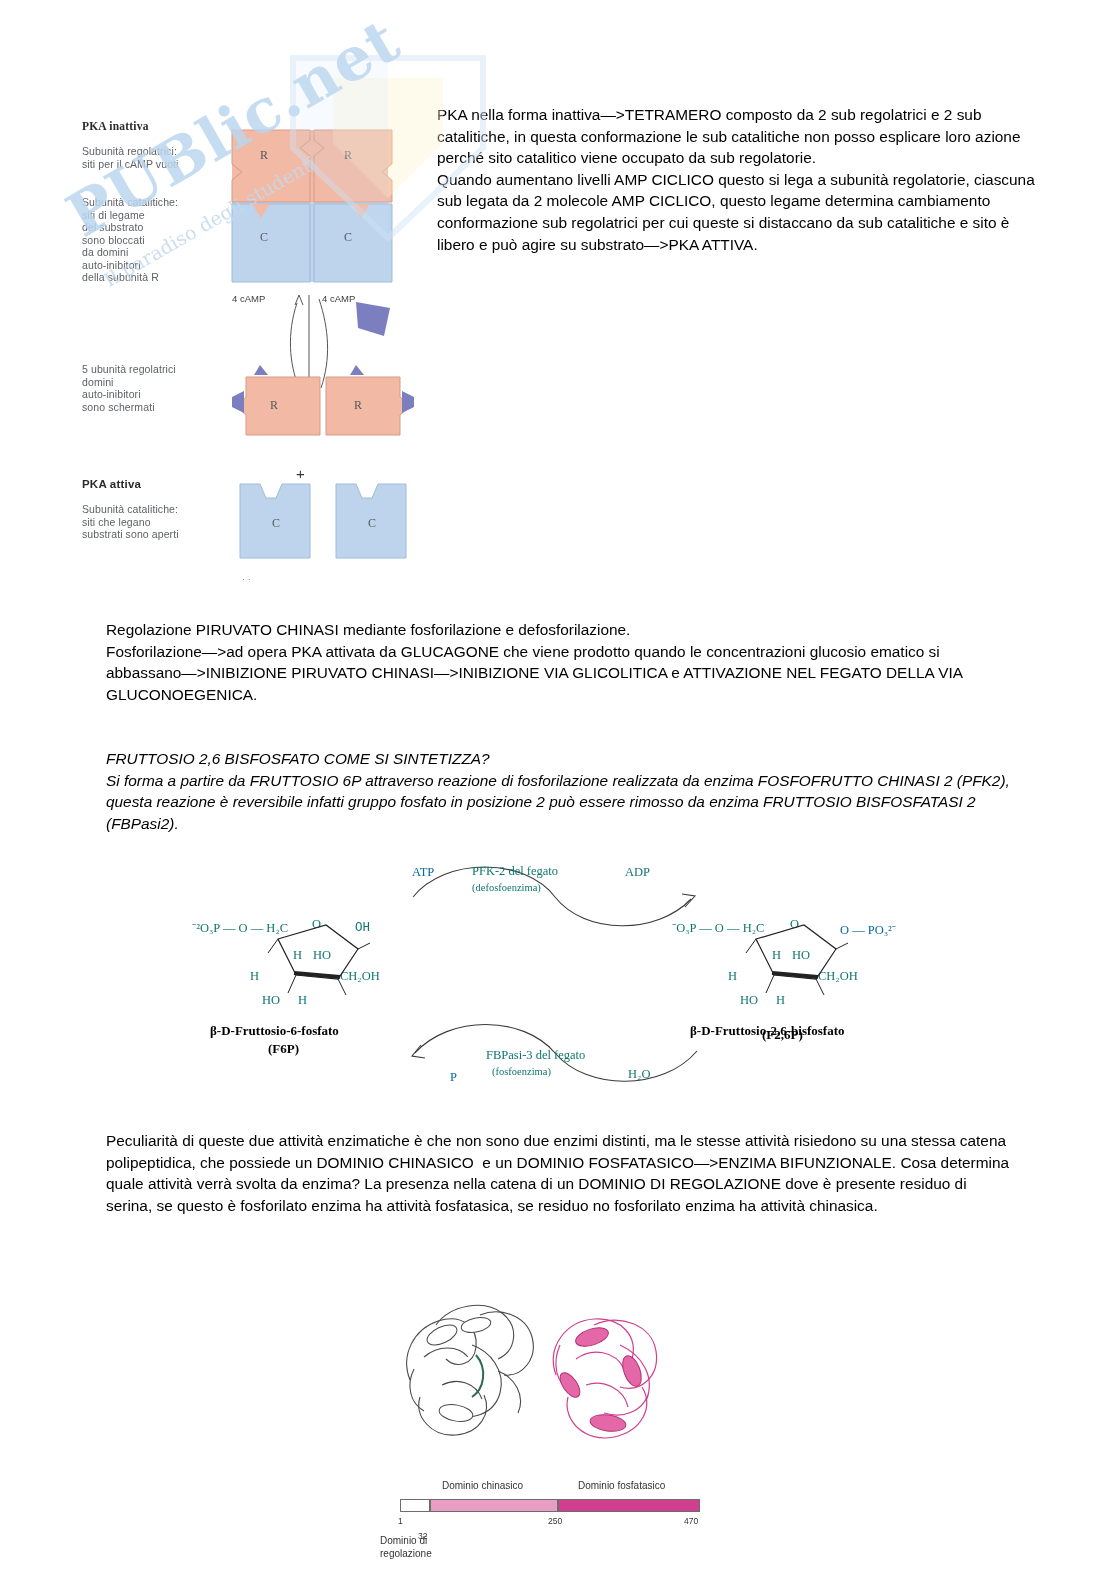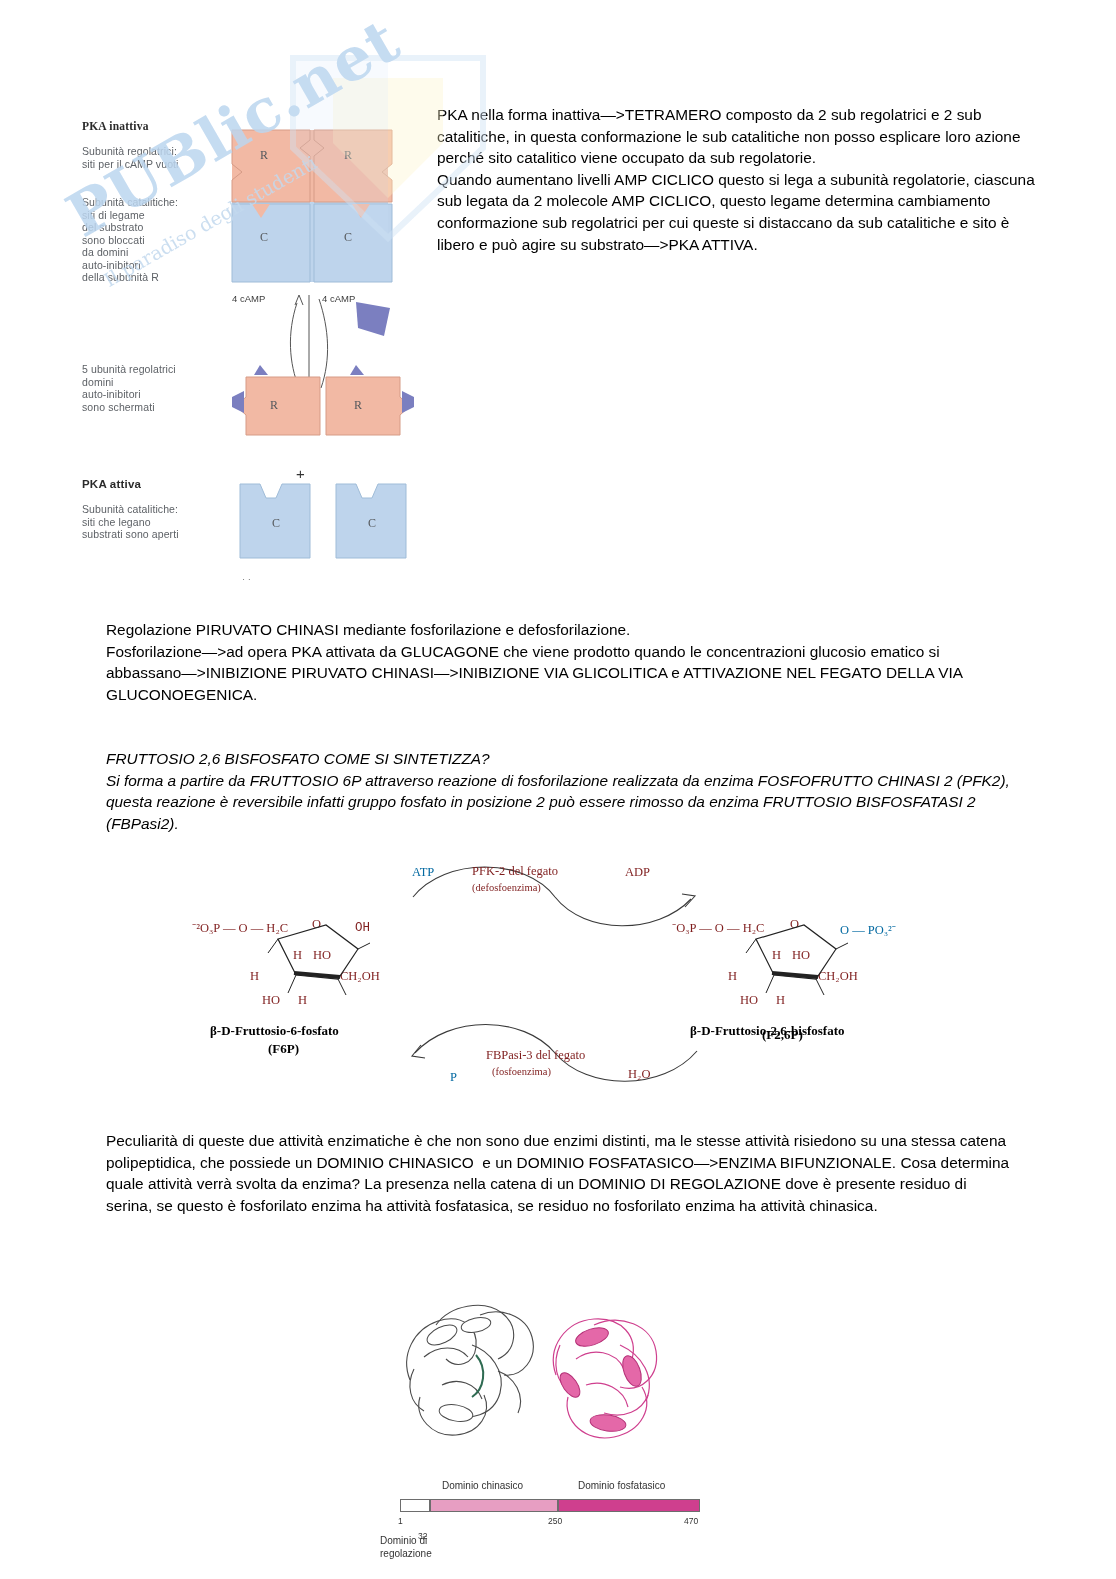--- a/index.html
+++ b/index.html
@@ -151,21 +151,21 @@
     position: absolute;
     left: 150px;
     top: 855px;
     width: 830px;
     height: 250px;
   }
   .chem-txt {
     position: absolute;
     font-family: "Liberation Serif", serif;
     font-size: 12.5px;
-    color: #7f1d1d;
+    color: #0f766e;
     white-space: nowrap;
   }
   .chem-txt.red { color: #0369a1; }
   .chem-txt.sm { font-size: 10.5px; }
   .chem-bold {
     position: absolute;
     font-family: "Liberation Serif", serif;
     font-weight: bold;
     font-size: 13px;
     color: #000;

